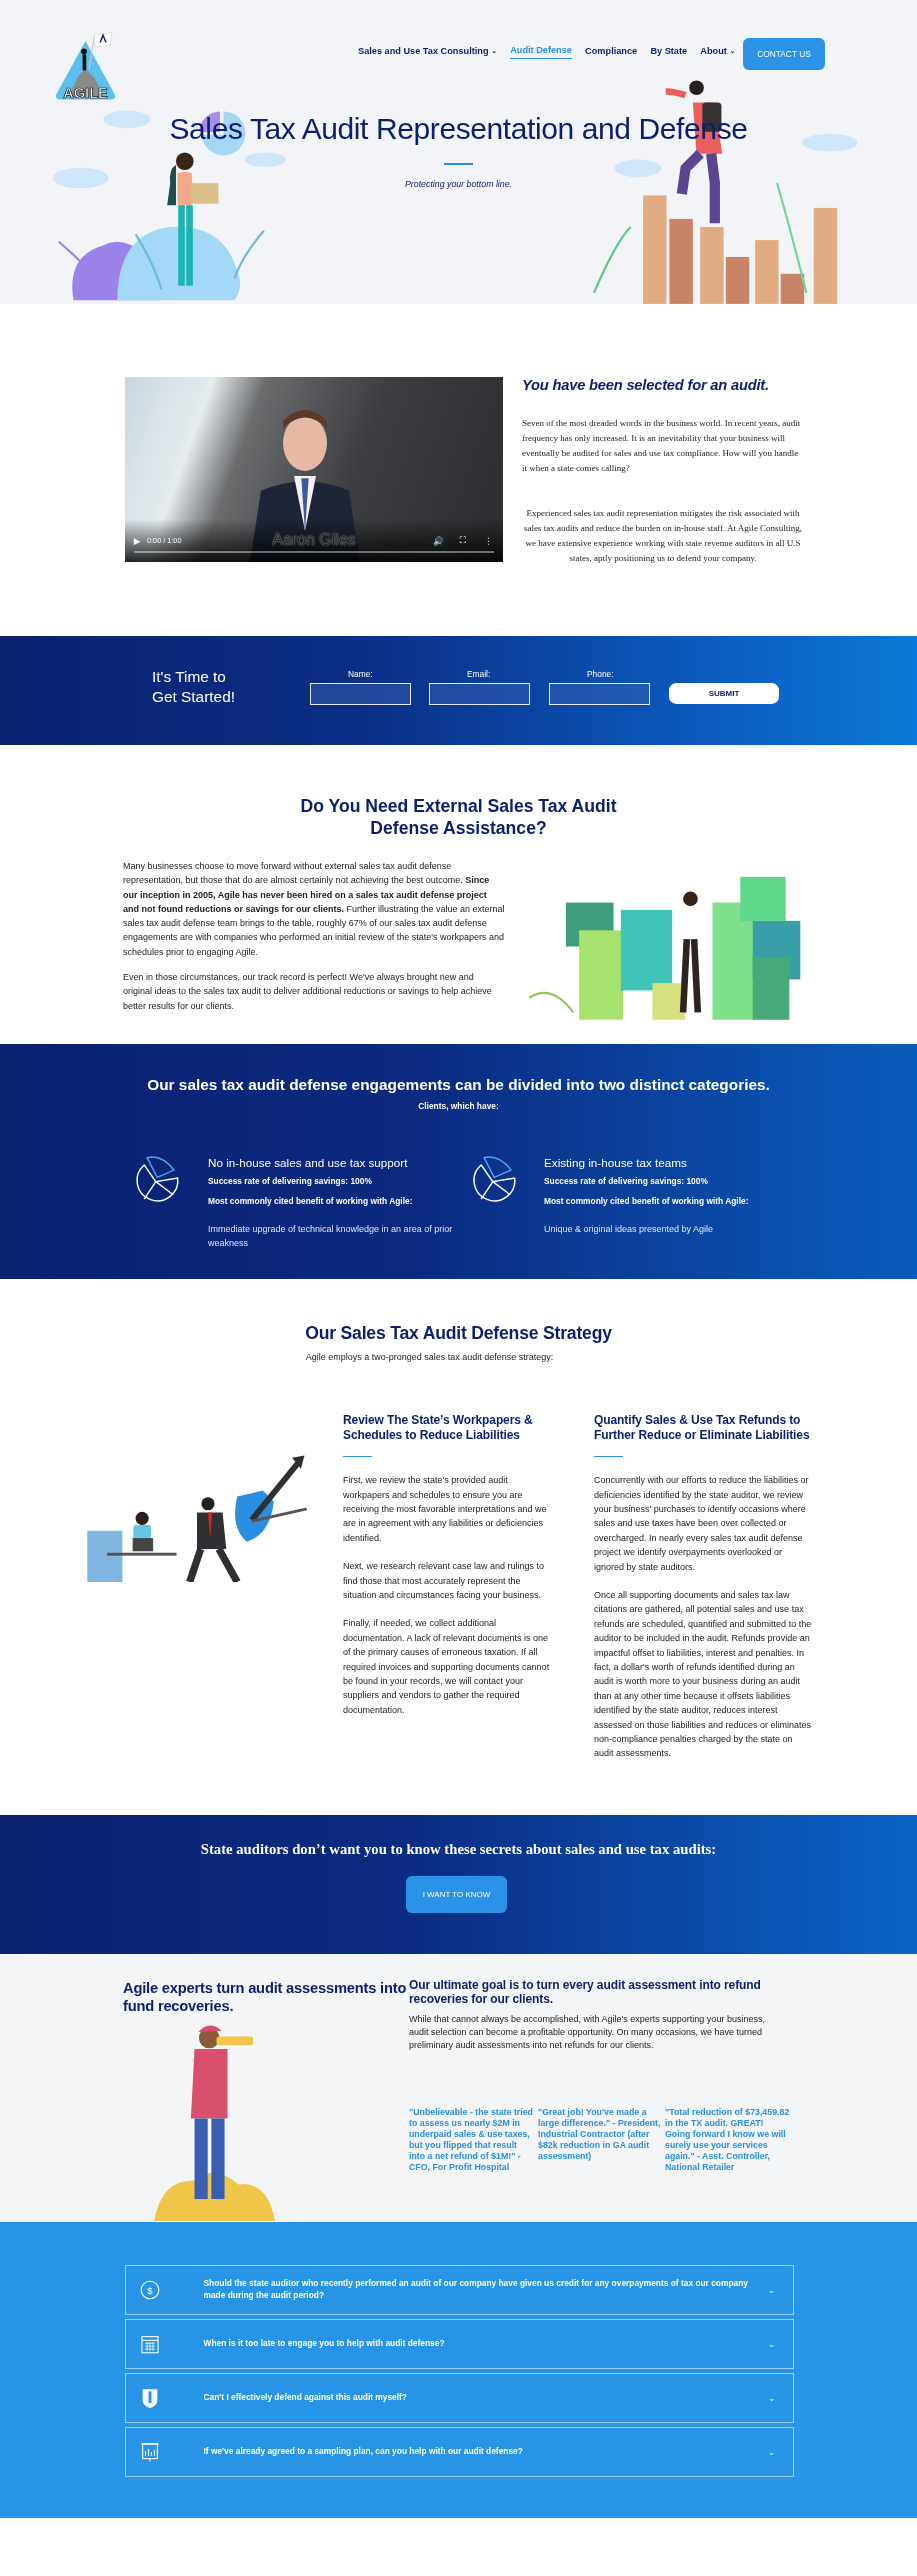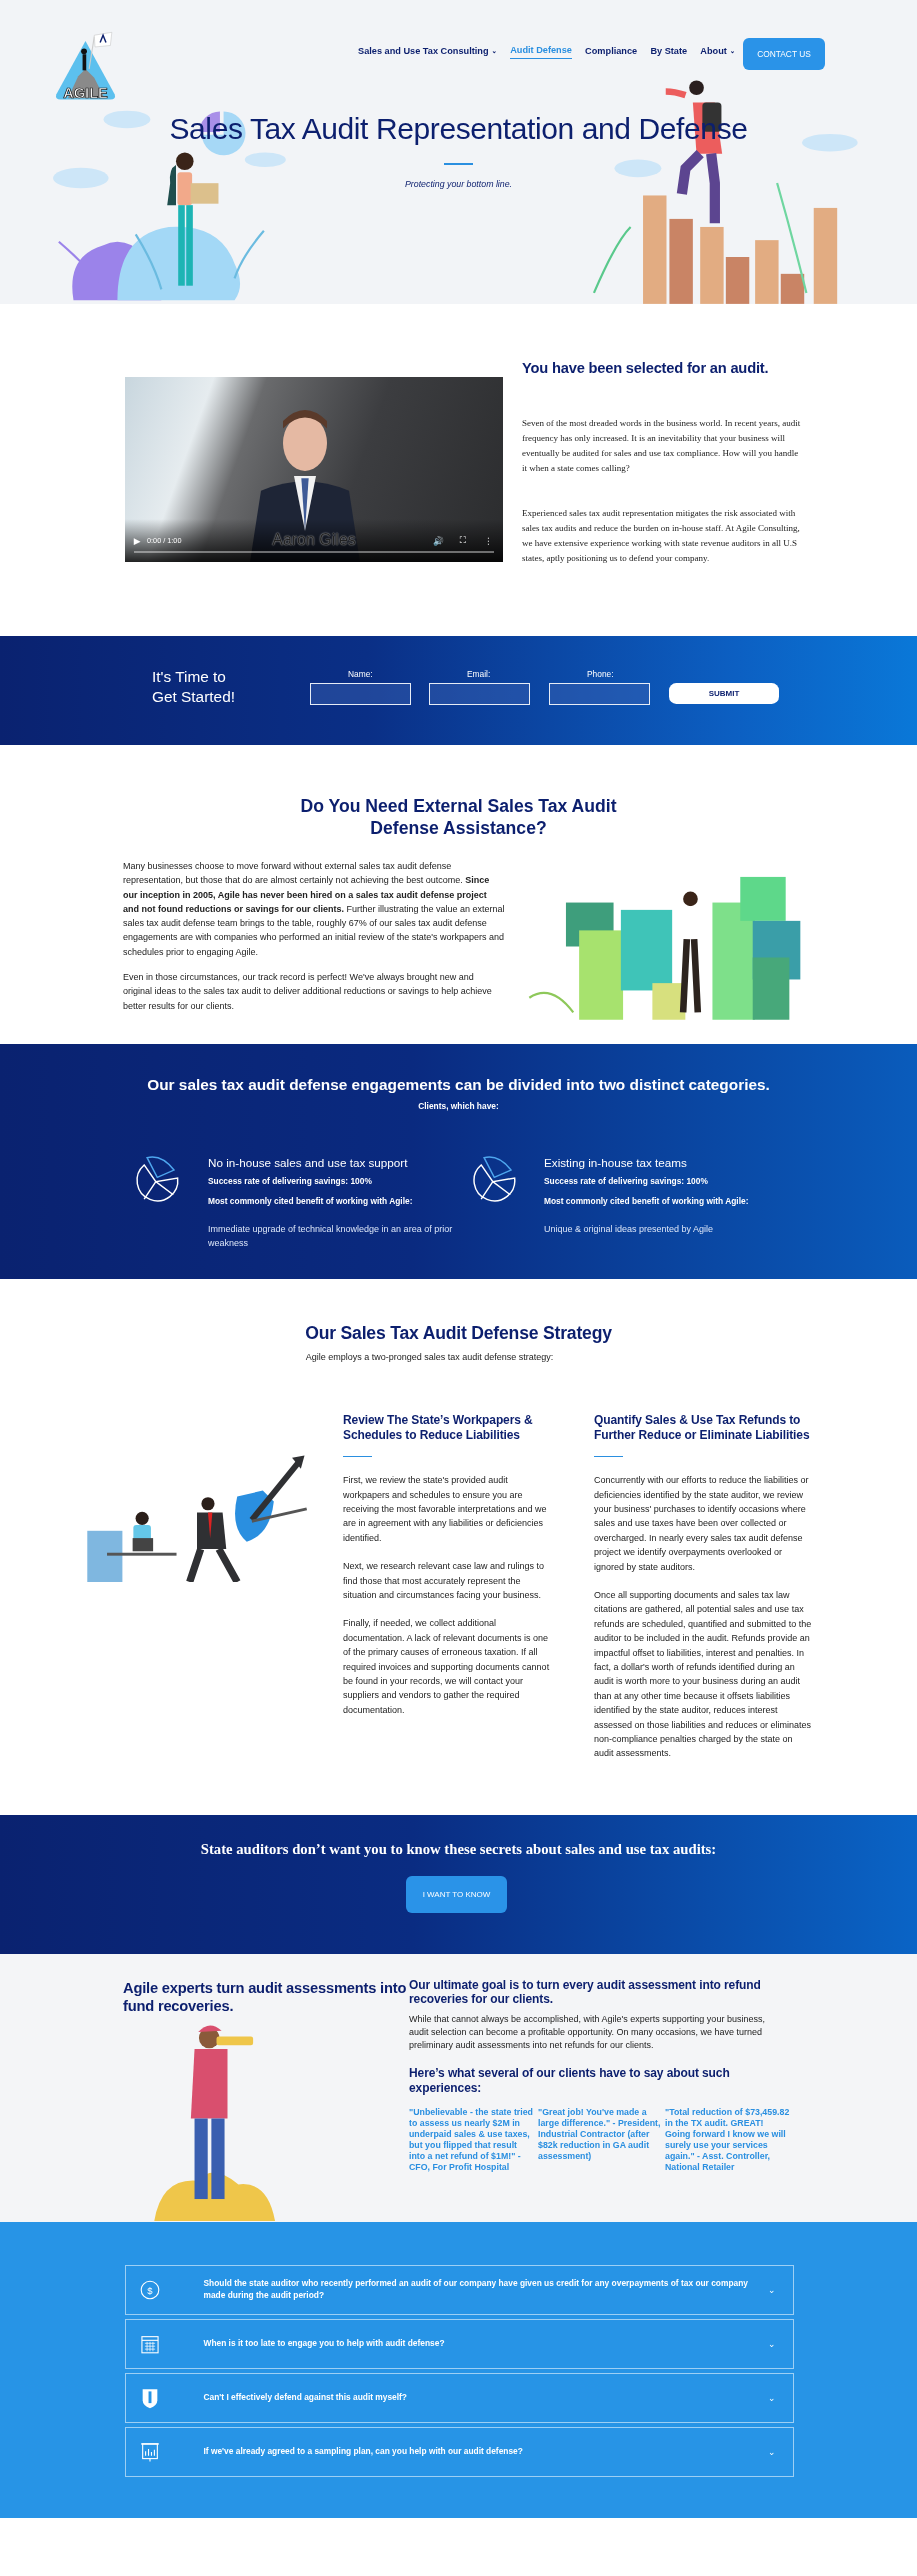--- a/index.html
+++ b/index.html
@@ -180,23 +180,23 @@
     <div class="video-ctrls">
       <span class="vc-play">▶</span>
       <span class="vc-time">0:00 / 1:00</span>
       <span class="vc-name">Aaron Giles</span>
       <span class="vc-vol">🔊</span>
       <span class="vc-full">⛶</span>
       <span class="vc-more">⋮</span>
       <div class="vc-bar"></div>
     </div>
   </div>
-  <h2 class="audit-title" style="top:56px;">You have been selected for an audit.</h2>
+  <h2 class="audit-title" style="top:73px;font-style:italic;">You have been selected for an audit.</h2>
   <p class="audit-p" style="top:112px;">Seven of the most dreaded words in the business world. In recent years, audit frequency has only increased. It is an inevitability that your business will eventually be audited for sales and use tax compliance. How will you handle it when a state comes calling?</p>
-  <p class="audit-p" style="top:202px;">Experienced sales tax audit representation mitigates the risk associated with sales tax audits and reduce the burden on in-house staff. At Agile Consulting, we have extensive experience working with state revenue auditors in all U.S states, aptly positioning us to defend your company.</p>
+  <p class="audit-p" style="top:202px;text-align:center;">Experienced sales tax audit representation mitigates the risk associated with sales tax audits and reduce the burden on in-house staff. At Agile Consulting, we have extensive experience working with state revenue auditors in all U.S states, aptly positioning us to defend your company.</p>
 </section>
 
 <section class="sec gs">
   <div class="gs-title">
     <div>It's Time to</div>
     <div>Get Started!</div>
   </div>
   <div class="gs-field" style="left:310px;">
     <label>Name:</label>
     <input type="text" value="" style="">
@@ -313,21 +313,20 @@
     <path d="M0 280 Q10 220 60 225 Q80 200 115 230 Q155 225 165 280 Z" fill="#efc64a"></path>
     <circle cx="75" cy="30" r="14" fill="#8a5a3a"></circle>
     <path d="M60 22 Q75 5 92 20 Z" fill="#d94f6e"></path>
     <path d="M55 45 L100 45 L100 140 L50 140 Z" fill="#d94f6e"></path>
     <rect x="85" y="28" width="50" height="12" rx="3" fill="#efc64a"></rect>
     <rect x="55" y="140" width="18" height="110" fill="#3a5fb0"></rect>
     <rect x="78" y="140" width="18" height="110" fill="#3a5fb0"></rect>
   </svg>
   <h3 class="recov-right-h" style="top:23.5px;">Our ultimate goal is to turn every audit assessment into refund recoveries for our clients.</h3>
   <p class="recov-p">While that cannot always be accomplished, with Agile's experts supporting your business, audit selection can become a profitable opportunity. On many occasions, we have turned preliminary audit assessments into net refunds for our clients.</p>
-  <h3 class="recov-right-h" style="top:112px;">Here’s what several of our clients have to say about such experiences:</h3>
   <div class="quote" style="left:409px;">"Unbelievable - the state tried to assess us nearly $2M in underpaid sales &amp; use taxes, but you flipped that result into a net refund of $1M!" - CFO, For Profit Hospital</div>
   <div class="quote" style="left:538px;">"Great job! You've made a large difference." - President, Industrial Contractor (after $82k reduction in GA audit assessment)</div>
   <div class="quote" style="left:665px;">"Total reduction of $73,459.82 in the TX audit. GREAT! Going forward I know we will surely use your services again." - Asst. Controller, National Retailer</div>
 </section>
 
 <section class="sec faq">
 
   <div class="faq-item" style="top:43px;">
     <svg class="faq-icon" viewBox="0 0 30 30">
       <circle cx="15" cy="15" r="12" fill="none" stroke="#fff" stroke-width="1.5"></circle>

